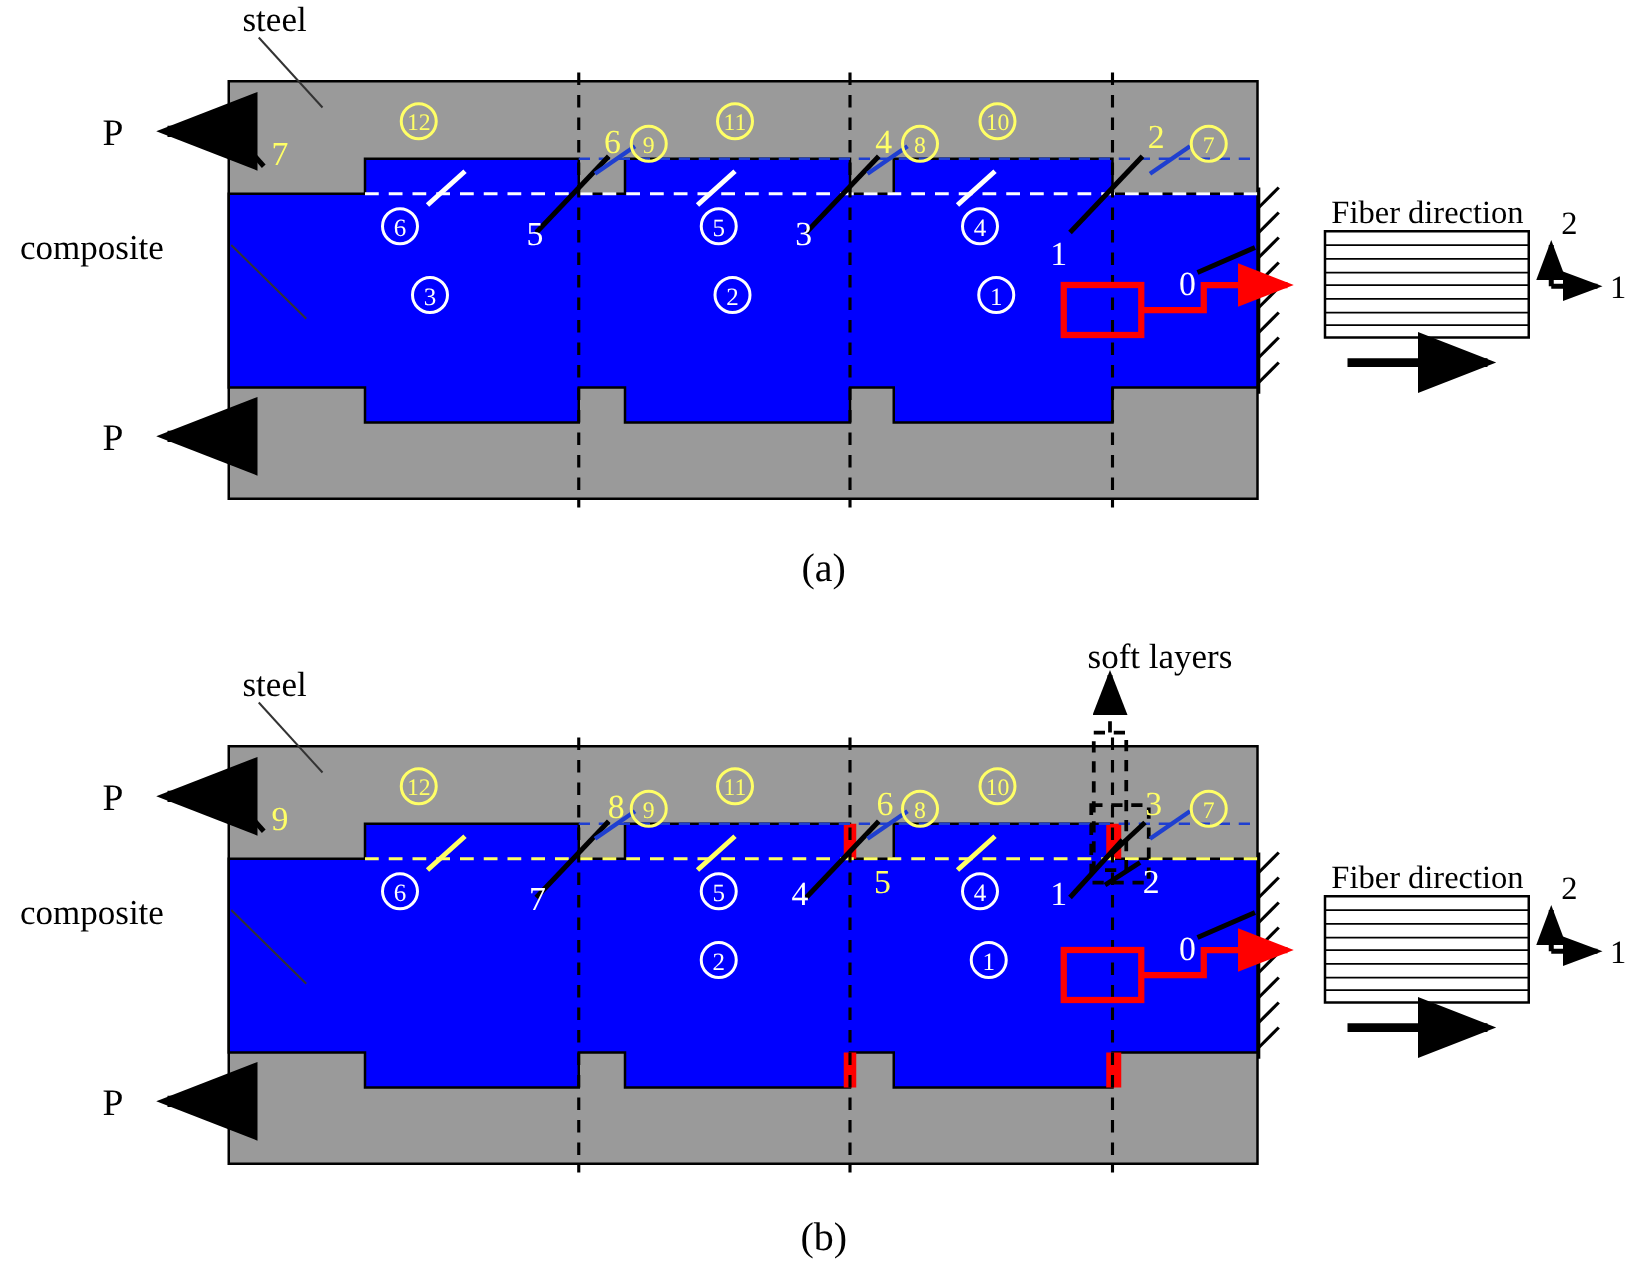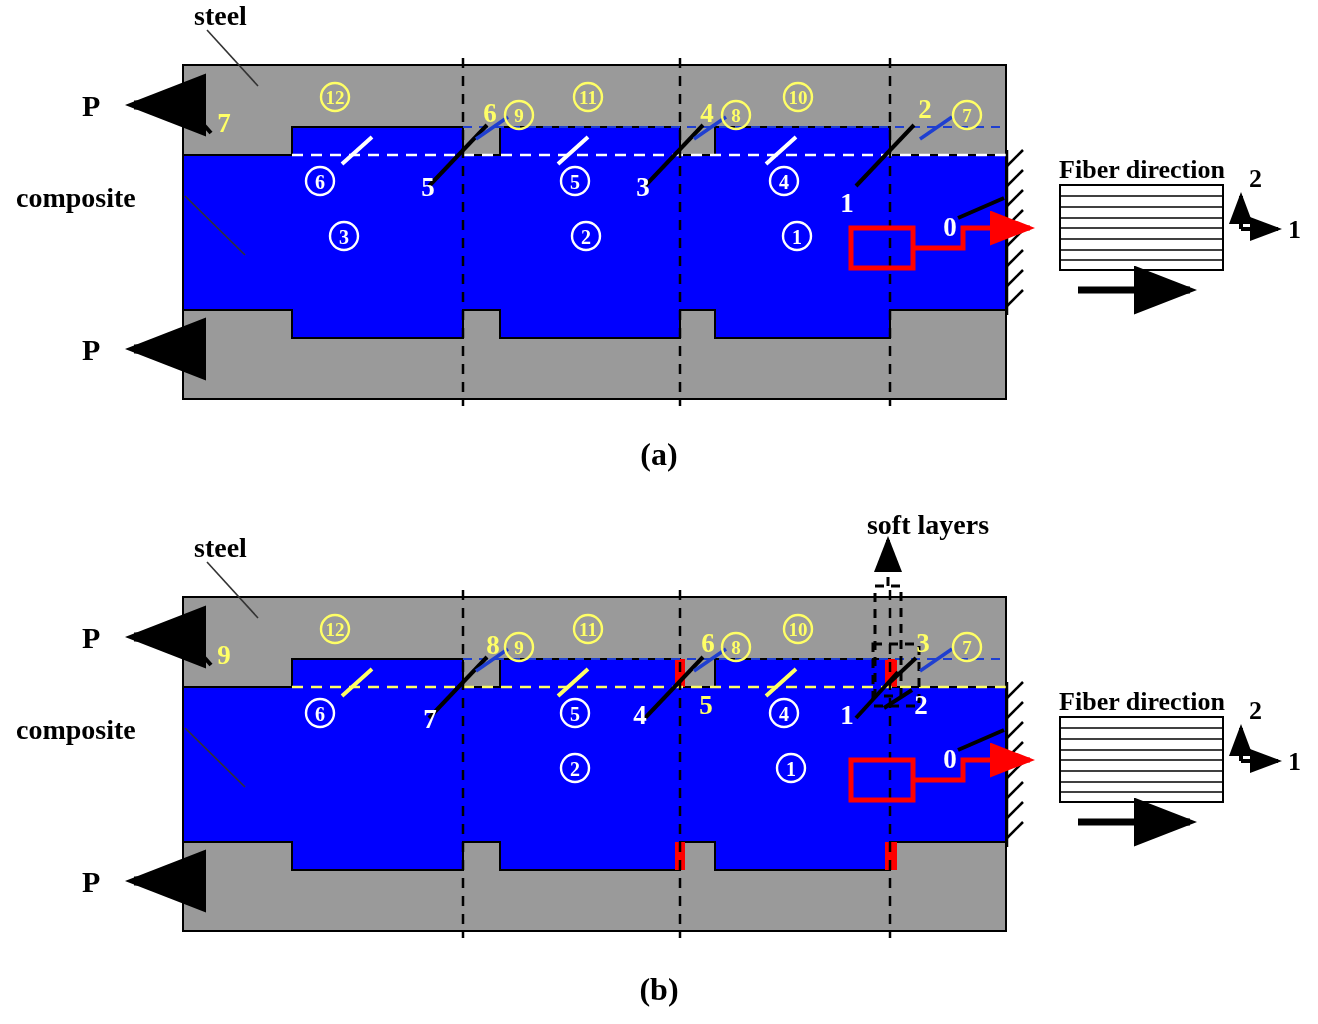--- a/index.html
+++ b/index.html
@@ -1,17 +1,17 @@
 <!DOCTYPE html>
 <html><head>
 <meta charset="utf-8">
 <style>
   html,body{margin:0;padding:0;background:#ffffff;}
   body{width:1318px;height:1024px;font-family:"Liberation Serif",serif;overflow:hidden;}
-  .stage{position:relative;width:1318px;height:1024px;font-weight:bold;}
+  .stage{position:relative;width:1318px;height:1024px;}
   .panel{position:absolute;left:0;width:1318px;height:512px;}
   .panel svg{display:block;}
 </style>
 </head>
 <body>
 
 <div class="stage">
 
   <div class="panel" style="top:0;">
     <svg width="1318" height="512" viewBox="0 0 1318 512" xmlns="http://www.w3.org/2000/svg">

